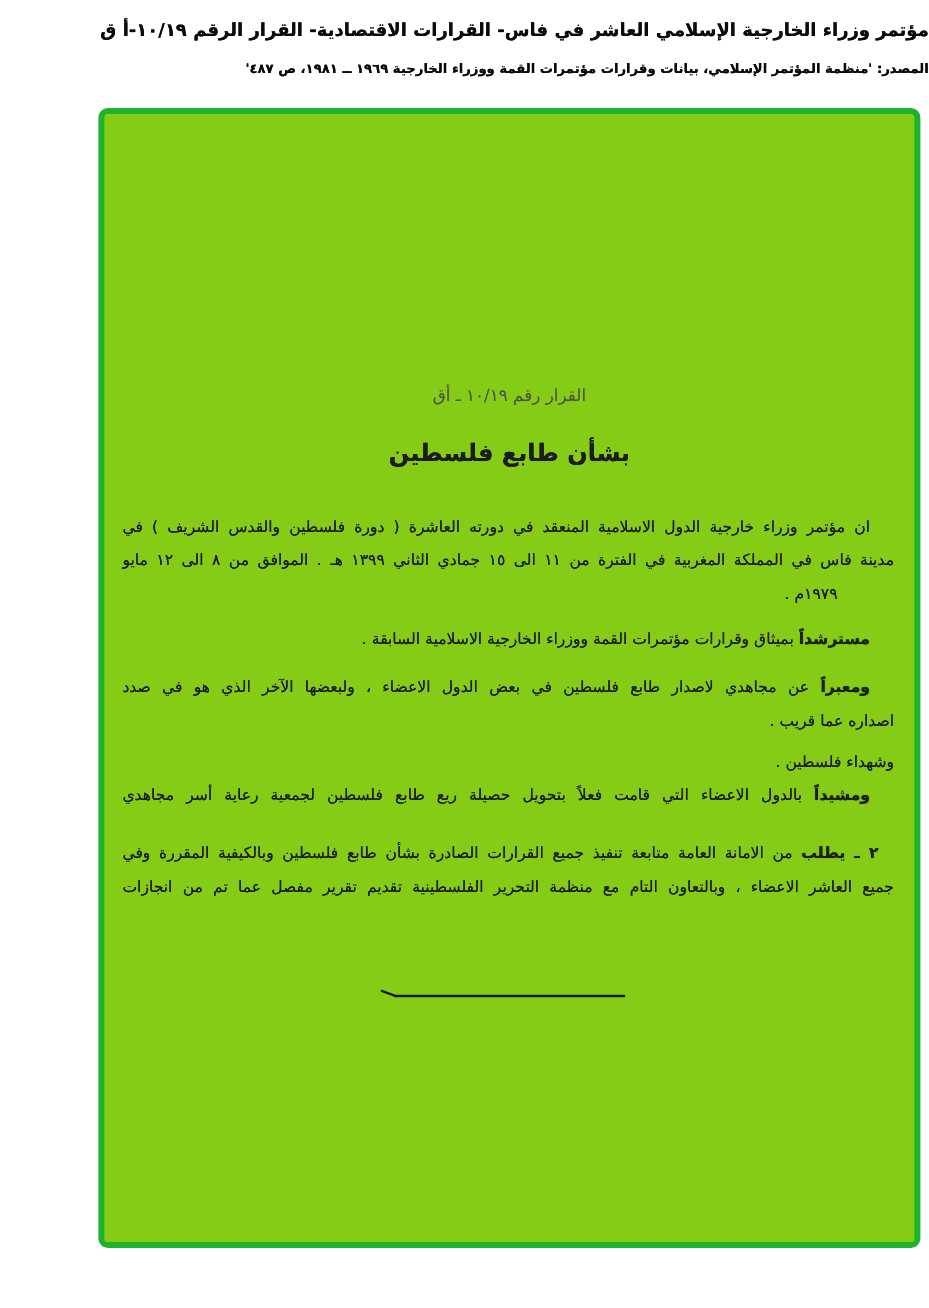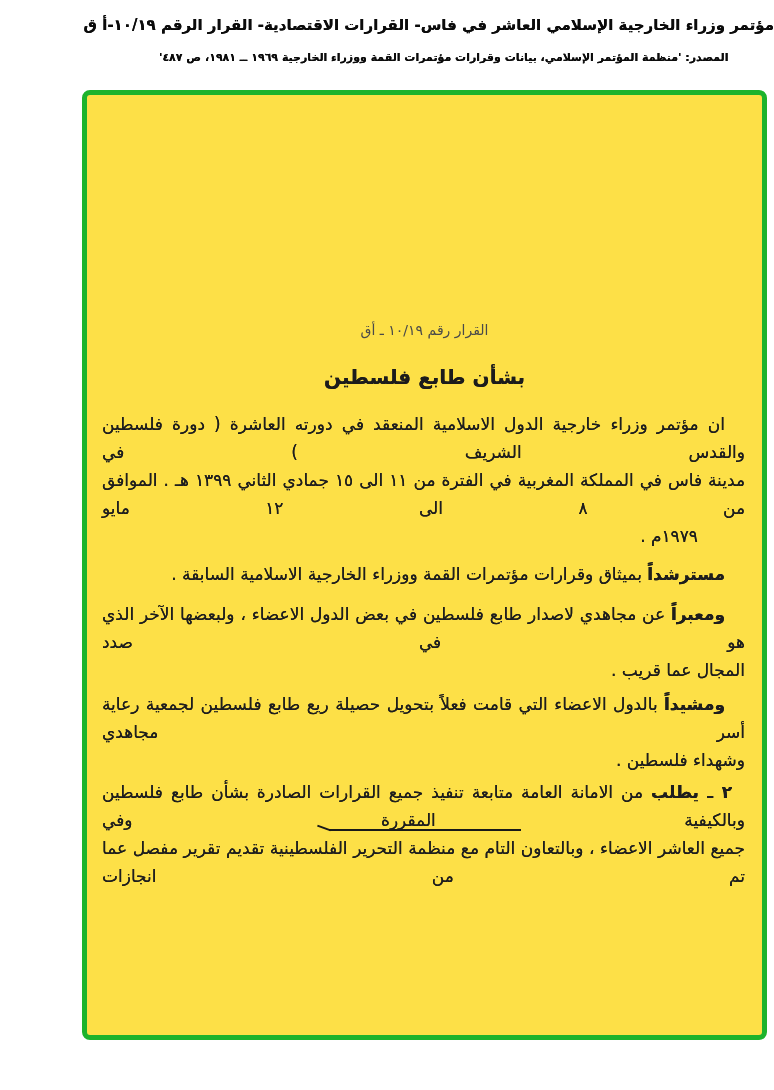--- a/index.html
+++ b/index.html
@@ -7,55 +7,55 @@
     position:relative;width:730px;height:1090px;background:#ffffff;
     font-family:"DejaVu Sans",sans-serif;direction:rtl;overflow:hidden;
   }
   
   .hdr1{
     position:absolute;top:16px;left:56px;right:0;text-align:center;
     font-weight:bold;font-size:15px;color:#0b0b0b;white-space:nowrap;
     text-shadow:0 0 .5px #0b0b0b;
   }
   .hdr2{
-    position:absolute;top:51px;left:115px;right:0;text-align:left;
+    position:absolute;top:51px;left:104px;right:0;text-align:right;
     font-weight:bold;font-size:11px;color:#0b0b0b;white-space:nowrap;
     text-shadow:0 0 .4px #0b0b0b;
   }
   
   .frame{
     position:absolute;left:38px;top:90px;width:685px;height:950px;
     box-sizing:border-box;border:5px solid #1db32c;border-radius:8px;
-    background:#fde047;
+    background:#84cc16;
   }
   
   .t1{
     position:absolute;top:227px;left:0;right:0;text-align:center;
     font-size:14px;color:#4a4a4a;white-space:nowrap;letter-spacing:1px;
   }
   .t2{
     position:absolute;top:270px;left:0;right:0;text-align:center;
     font-size:20px;font-weight:bold;color:#1c1c1c;white-space:nowrap;
     text-shadow:0 0 .5px #1c1c1c;
   }
   
   .bd{
-    position:absolute;top:315px;right:17px;left:15px;
-    font-size:17px;line-height:28px;color:#1e1e1e;
+    position:absolute;top:331px;right:17px;left:15px;
+    font-size:13px;line-height:28px;color:#1e1e1e;
     text-shadow:0 0 .4px #1e1e1e;
   }
   .ln{min-height:28px;}
   .jl{text-align:justify;text-align-last:justify;}
   .rl{text-align:right;}
   .fi{text-indent:20px;}   
   .fi2{text-indent:13px;}  
   .off{padding-right:47px;}
   .b{font-weight:bold;text-shadow:0 0 .6px #111;}
   .mt10{margin-top:10px;} .mt12{margin-top:12px;} .mt6{margin-top:6px;}
-  .mt4{margin-top:4px;}  .mt8{margin-top:4px;}
+  .mt4{margin-top:4px;}  .mt8{margin-top:20px;}
   
   .divider{
     position:absolute;top:734px;left:242px;width:192px;height:0;
     border-top:2px solid #191919;
   }
   .divider::before{
     content:"";position:absolute;left:-12px;top:-4px;width:14px;height:2px;
     background:#191919;transform:rotate(20deg);
   }
 </style>
@@ -79,26 +79,26 @@
         <div class="ln jl">مدينة فاس في المملكة المغربية في الفترة من ١١ الى ١٥ جمادي الثاني ١٣٩٩ هـ . الموافق من ٨ الى ١٢ مايو</div>
         <div class="ln rl off">١٩٧٩م .</div>
       </div>
 
       <div class="para mt10">
         <div class="ln rl fi"><span class="b">مسترشداً</span> <span>بميثاق وقرارات مؤتمرات القمة ووزراء الخارجية الاسلامية السابقة .</span></div>
       </div>
 
       <div class="para mt12">
         <div class="ln jl fi"><span class="b">ومعبراً</span> <span>عن مجاهدي لاصدار طابع فلسطين في بعض الدول الاعضاء ، ولبعضها الآخر الذي هو في صدد</span></div>
-        <div class="ln rl">المجال عما قريب .</div>
+        <div class="ln rl">اصداره عما قريب .</div>
       </div>
 
       <div class="para mt6">
+        <div class="ln rl">وشهداء فلسطين .</div>
         <div class="ln jl fi"><span class="b">ومشيداً</span> <span>بالدول الاعضاء التي قامت فعلاً بتحويل حصيلة ريع طابع فلسطين لجمعية رعاية أسر مجاهدي</span></div>
-        <div class="ln rl">وشهداء فلسطين .</div>
       </div>
 
 
       <div class="para mt8">
         <div class="ln jl fi2"><span class="b">٢ ـ يطلب</span> <span>من الامانة العامة متابعة تنفيذ جميع القرارات الصادرة بشأن طابع فلسطين وبالكيفية المقررة وفي</span></div>
         <div class="ln jl">جميع العاشر الاعضاء ، وبالتعاون التام مع منظمة التحرير الفلسطينية تقديم تقرير مفصل عما تم من انجازات</div>
       </div>
 
     </div>
 

